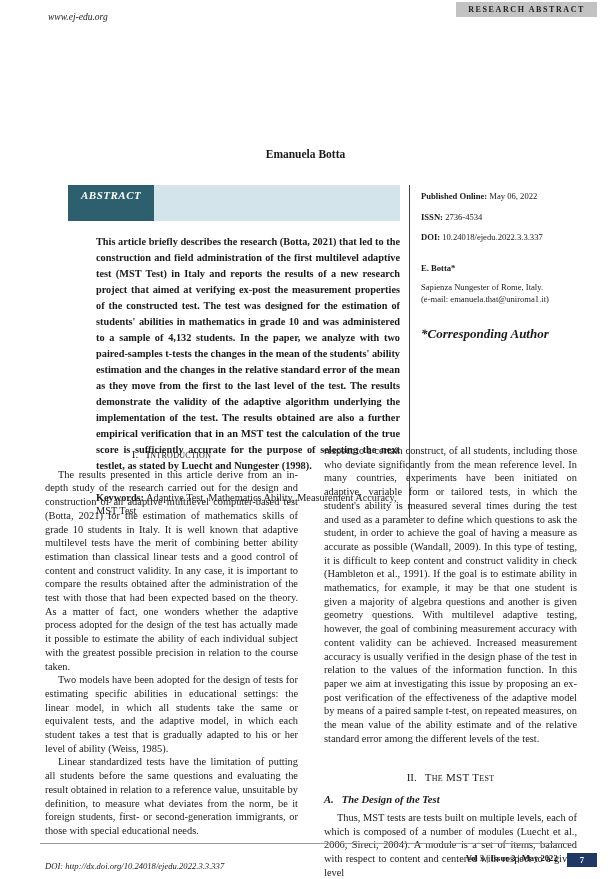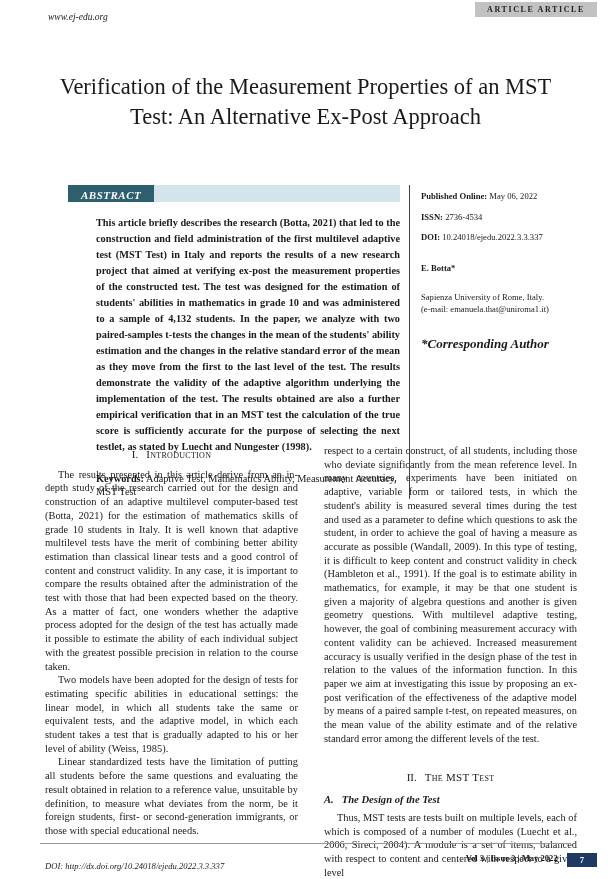--- a/index.html
+++ b/index.html
@@ -16,21 +16,21 @@
   .masthead{position:absolute;left:48px;top:11px;font-style:italic;font-size:9.5px;line-height:1.3;}
   
   .title{
     position:absolute;top:72px;left:45px;right:45px;margin:0;
     text-align:center;font-size:22.5px;font-weight:normal;line-height:30px;
   }
   .author{position:absolute;top:148px;left:0;right:0;text-align:center;font-size:11.5px;font-weight:bold;}
   
   .abstract-wrap{position:absolute;top:185px;left:68px;width:497px;display:flex;align-items:stretch;}
   .abstract-col{width:332px;flex:0 0 332px;}
-  .abstract-header{display:flex;height:17px;}
+  .abstract-header{display:flex;height:36px;}
   .abstract-tag{
     background:#2d5f6e;color:#fff;font-style:italic;font-weight:bold;
     font-size:11px;letter-spacing:.5px;padding:4px 13px 0 13px;
   }
   .abstract-strip{flex:1;background:#d3e4ea;}
   .abstract-text{
     margin:13px 0 0 28px;width:304px;font-weight:bold;font-size:10.3px;
     line-height:16px;text-align:justify;
   }
   .keywords{margin:17px 0 0 28px;width:304px;font-size:10.3px;line-height:13.4px;text-align:left;}
@@ -71,48 +71,48 @@
   .pagenum{
     background:#203864;color:#fff;font-weight:bold;padding:2px 13px;
     margin-left:9px;
   }
 </style>
 </head>
 <body>
 
 <div class="page">
 
-  <div class="badge">ARTICLE ARTICLE</div>
+  <div class="badge">RESEARCH ABSTRACT</div>
 
   <div class="masthead">
     <div>www.ej-edu.org</div>
   </div>
 
-  <h1 class="title">Verification of the Measurement Properties of an MST Test: An Alternative Ex-Post Approach</h1>
+  <div class="author">Emanuela Botta</div>
 
   <div class="abstract-wrap">
     <div class="abstract-col">
       <div class="abstract-header">
         <span class="abstract-tag">ABSTRACT</span>
         <span class="abstract-strip"></span>
       </div>
       <p class="abstract-text">This article briefly describes the research (Botta, 2021) that led to the construction and field administration of the first multilevel adaptive test (MST Test) in Italy and reports the results of a new research project that aimed at verifying ex-post the measurement properties of the constructed test. The test was designed for the estimation of students' abilities in mathematics in grade 10 and was administered to a sample of 4,132 students. In the paper, we analyze with two paired-samples t-tests the changes in the mean of the students' ability estimation and the changes in the relative standard error of the mean as they move from the first to the last level of the test. The results demonstrate the validity of the adaptive algorithm underlying the implementation of the test.  The results obtained are also a further empirical verification that in an MST test the calculation of the true score is sufficiently accurate for the purpose of selecting the next testlet, as stated by Luecht and Nungester (1998).</p>
       <p class="keywords">
         <span class="kw-label">Keywords:</span>
         <span>Adaptive Test, Mathematics Ability, Measurement Accuracy, MST Test</span>
       </p>
     </div>
 
     <aside class="sidebar">
       <p><span class="b">Published Online:</span> <span>May 06, 2022</span></p>
       <p><span class="b">ISSN:</span> <span>2736-4534</span></p>
       <p><span class="b">DOI:</span> <span>10.24018/ejedu.2022.3.3.337</span></p>
       <div class="gap"></div>
-      <p style="margin-bottom:18px"><span class="b">E. Botta*</span></p>
-      <p style="margin-bottom:0">Sapienza University of Rome, Italy.</p>
+      <p style="margin-bottom:8px"><span class="b">E. Botta*</span></p>
+      <p style="margin-bottom:0">Sapienza Nungester of Rome, Italy.</p>
       <p>(e-mail: emanuela.that@uniroma1.it)</p>
       <div class="gap"></div>
       <p class="corresp">*Corresponding Author</p>
     </aside>
   </div>
 
   <div class="columns">
     <div class="col">
       <h2 class="sec">
         <span class="num">I.</span><span class="sc">Introduction</span>

